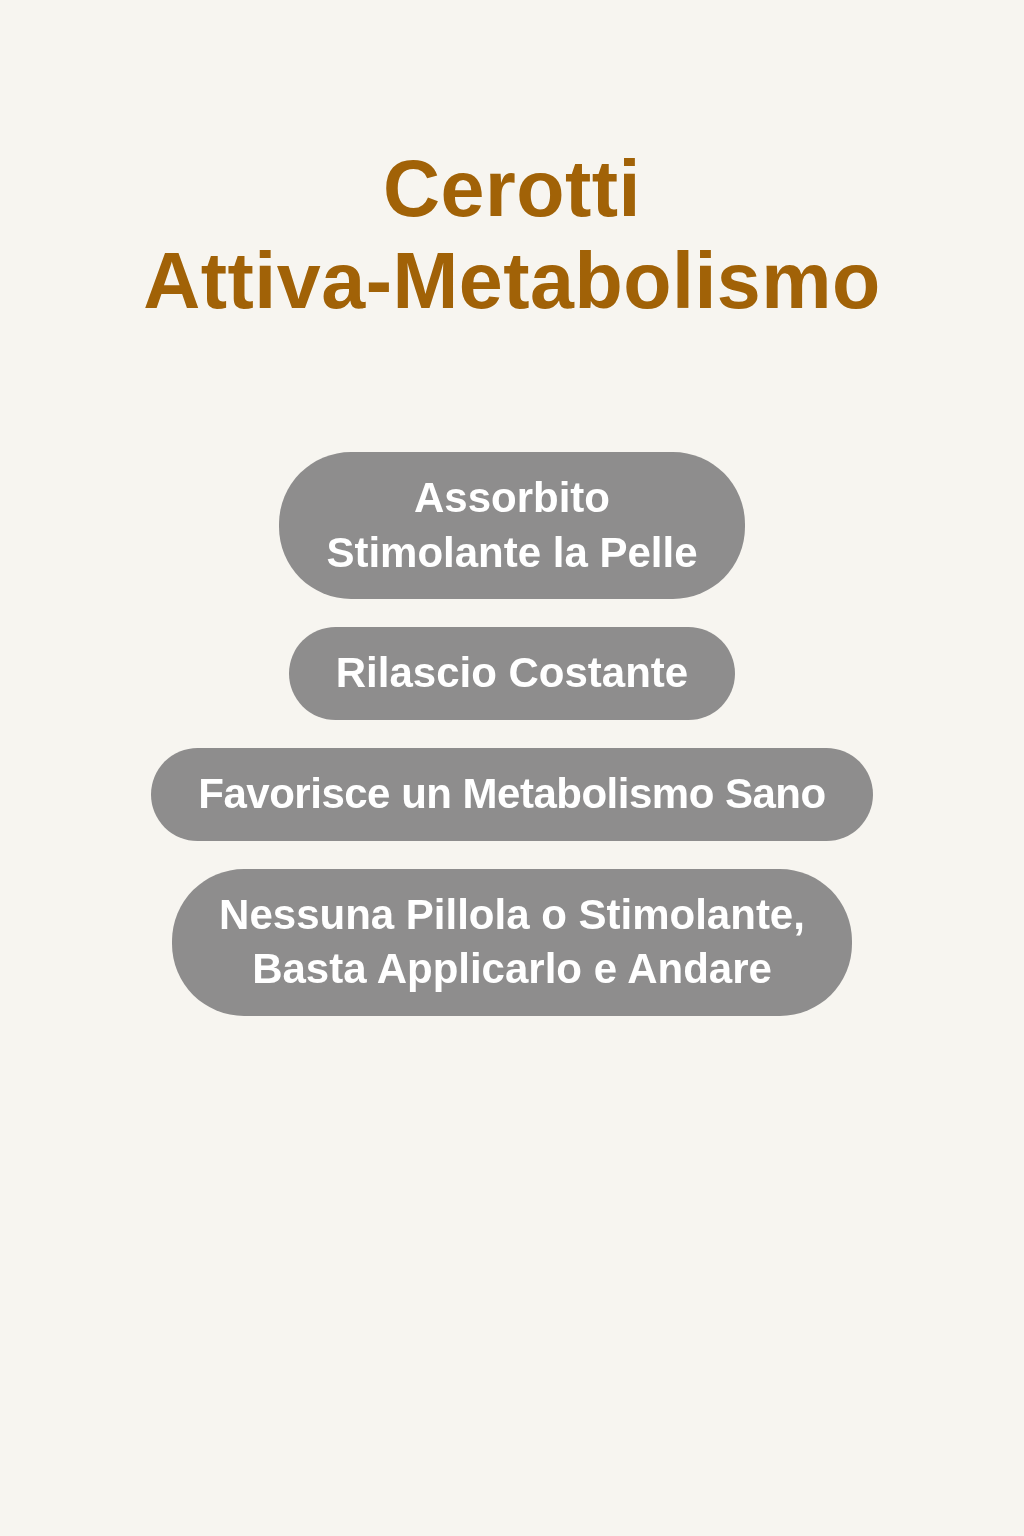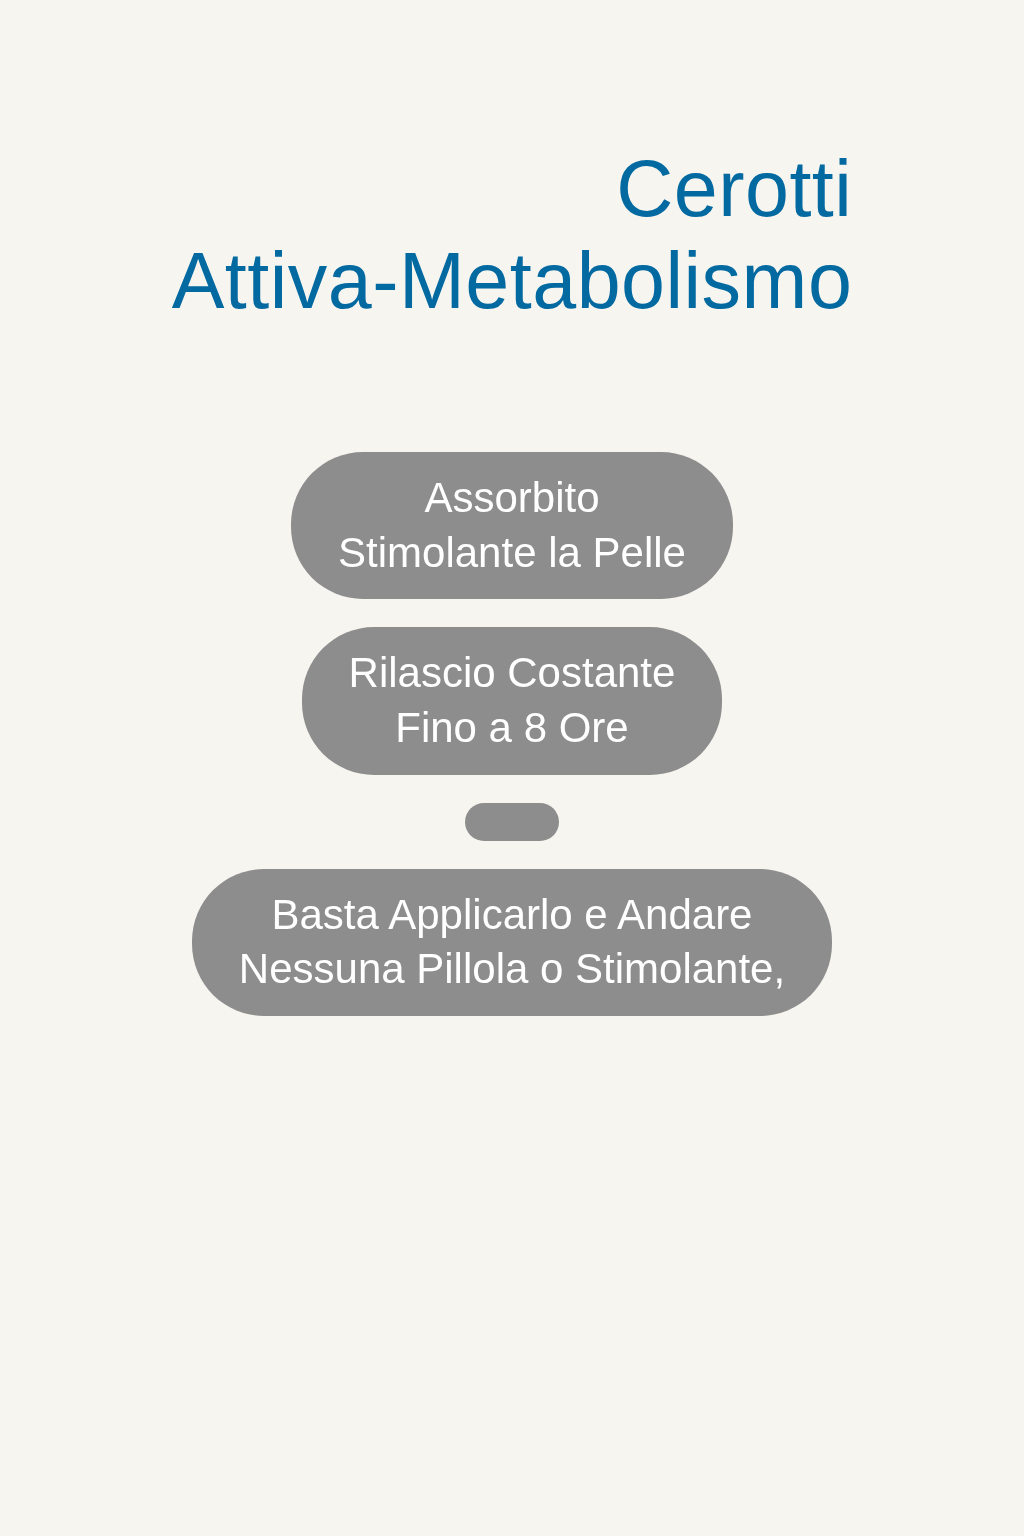--- a/index.html
+++ b/index.html
@@ -18,45 +18,45 @@
   .canvas {
     width: 1024px;
     height: 1536px;
     display: flex;
     flex-direction: column;
     align-items: center;
     padding-top: 143px;
   }
 
   .title {
-    color: #0369a1;
+    color: #a16207;
     font-size: 79px;
-    font-weight: 400;
+    font-weight: 700;
     line-height: 1.16;
-    text-align: right;
+    text-align: center;
     letter-spacing: 0.5px;
   }
   .title .line { display: block; }
 
   .badges {
     margin-top: 126px;
     display: flex;
     flex-direction: column;
     align-items: center;
     gap: 28px;
   }
 
   .badge {
     background: #8e8d8d;
     color: #ffffff;
     border-radius: 72px;
     padding: 19px 47px;
     text-align: center;
     font-size: 42px;
-    font-weight: normal;
+    font-weight: bold;
     line-height: 1.30;
     white-space: nowrap;
   }
   .badge .line { display: block; }
 
   
   .badge.condensed {
     letter-spacing: -0.5px;
   }
 </style>
@@ -72,27 +72,27 @@
 
   <div class="badges">
 
     <div class="badge">
       <span class="line">Assorbito</span>
       <span class="line">Stimolante la Pelle</span>
     </div>
 
     <div class="badge">
       <span class="line">Rilascio Costante</span>
-      <span class="line">Fino a 8 Ore</span>
     </div>
 
     <div class="badge condensed">
+      <span class="line">Favorisce un Metabolismo Sano</span>
     </div>
 
 
     <div class="badge">
+      <span class="line">Nessuna Pillola o Stimolante,</span>
       <span class="line">Basta Applicarlo e Andare</span>
-      <span class="line">Nessuna Pillola o Stimolante,</span>
     </div>
 
   </div>
 
 </div>
 
 </body></html>

